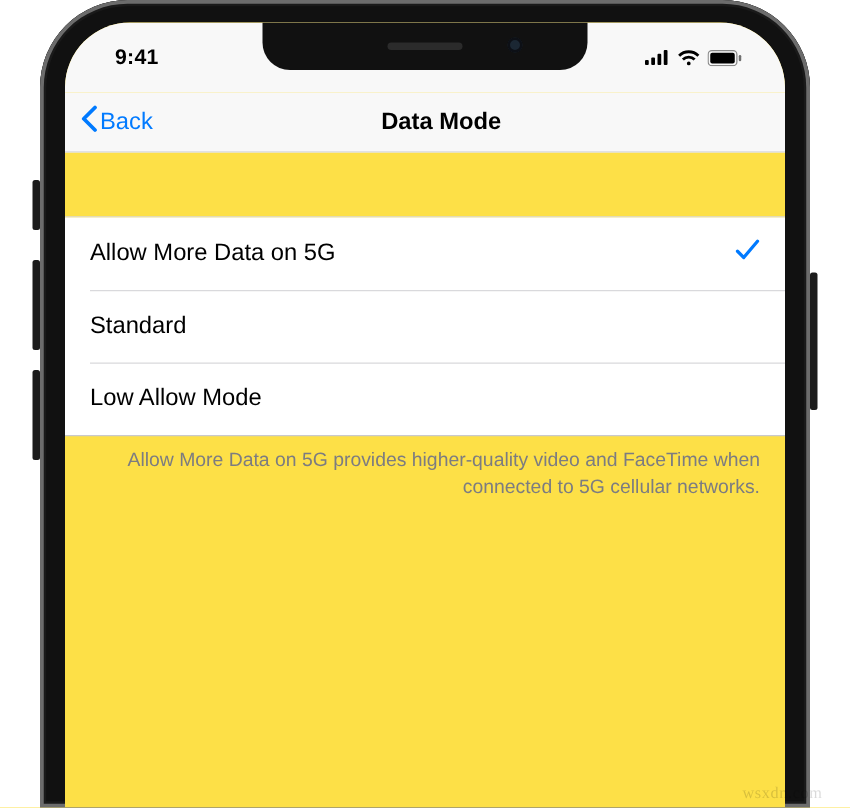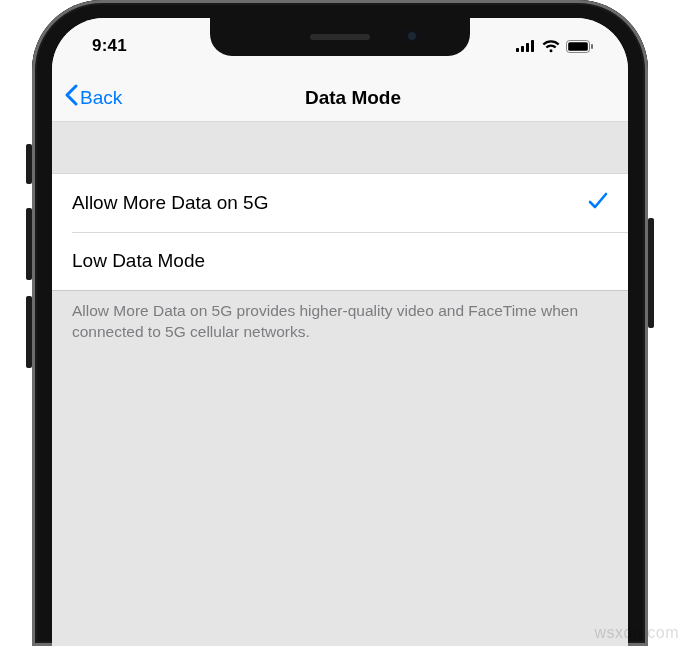--- a/index.html
+++ b/index.html
@@ -30,21 +30,21 @@
     .sb-left-1 { left: 26px; top: 144px; width: 6px; height: 40px; }
     .sb-left-2 { left: 26px; top: 208px; width: 6px; height: 72px; }
     .sb-left-3 { left: 26px; top: 296px; width: 6px; height: 72px; }
     .sb-right  { left: 648px; top: 218px; width: 6px; height: 110px; }
     .screen {
       position: absolute;
       left: 20px;
       top: 18px;
       right: 20px;
       bottom: 0;
-      background: #e5e5e5;
+      background: #fde047;
       border-radius: 52px 52px 0 0;
       overflow: hidden;
     }
     .notch {
       position: absolute;
       top: 0;
       left: 50%;
       transform: translateX(-50%);
       width: 260px;
       height: 38px;
@@ -141,28 +141,28 @@
       height: 1px;
       background: #c9c9cc;
     }
     .check { color: #007aff; }
     .footer-text {
       padding: 10px 20px 0 20px;
       font-size: 15.5px;
       line-height: 1.35;
       color: #7c7c81;
     }
-    .footer-text p { margin-bottom: 16px; }
+    .footer-text p { margin-bottom: 16px; text-align: right; }
     .watermark {
       position: absolute;
-      right: 1px;
+      right: 22px;
       bottom: 4px;
-      font-size: 16px;
+      font-size: 13px;
       color: rgba(0,0,0,0.15);
-      font-family: Liberation Sans, sans-serif;
+      font-family: Liberation Serif, serif;
       letter-spacing: 0.5px;
     }
   </style>
 </head>
 <body>
 
 <div class="side-button sb-left-1"></div>
 <div class="side-button sb-left-2"></div>
 <div class="side-button sb-left-3"></div>
 <div class="side-button sb-right"></div>
@@ -217,21 +217,24 @@
     <div class="list">
       <div class="row">
         <span>Allow More Data on 5G</span>
         <span class="check">
           <svg width="20" height="18" viewBox="0 0 20 18">
             <path d="M2 10 L7 15 L18 2" stroke="#007aff" stroke-width="2.6" fill="none" stroke-linecap="round" stroke-linejoin="round"></path>
           </svg>
         </span>
       </div>
       <div class="row">
-        <span>Low Data Mode</span>
+        <span>Standard</span>
+      </div>
+      <div class="row">
+        <span>Low Allow Mode</span>
       </div>
     </div>
     <div class="list-bottom-sep"></div>
 
     <div class="footer-text">
       <p>Allow More Data on 5G provides higher-quality video and FaceTime when connected to 5G cellular networks.</p>
     </div>
   </div>
 </div>
 

